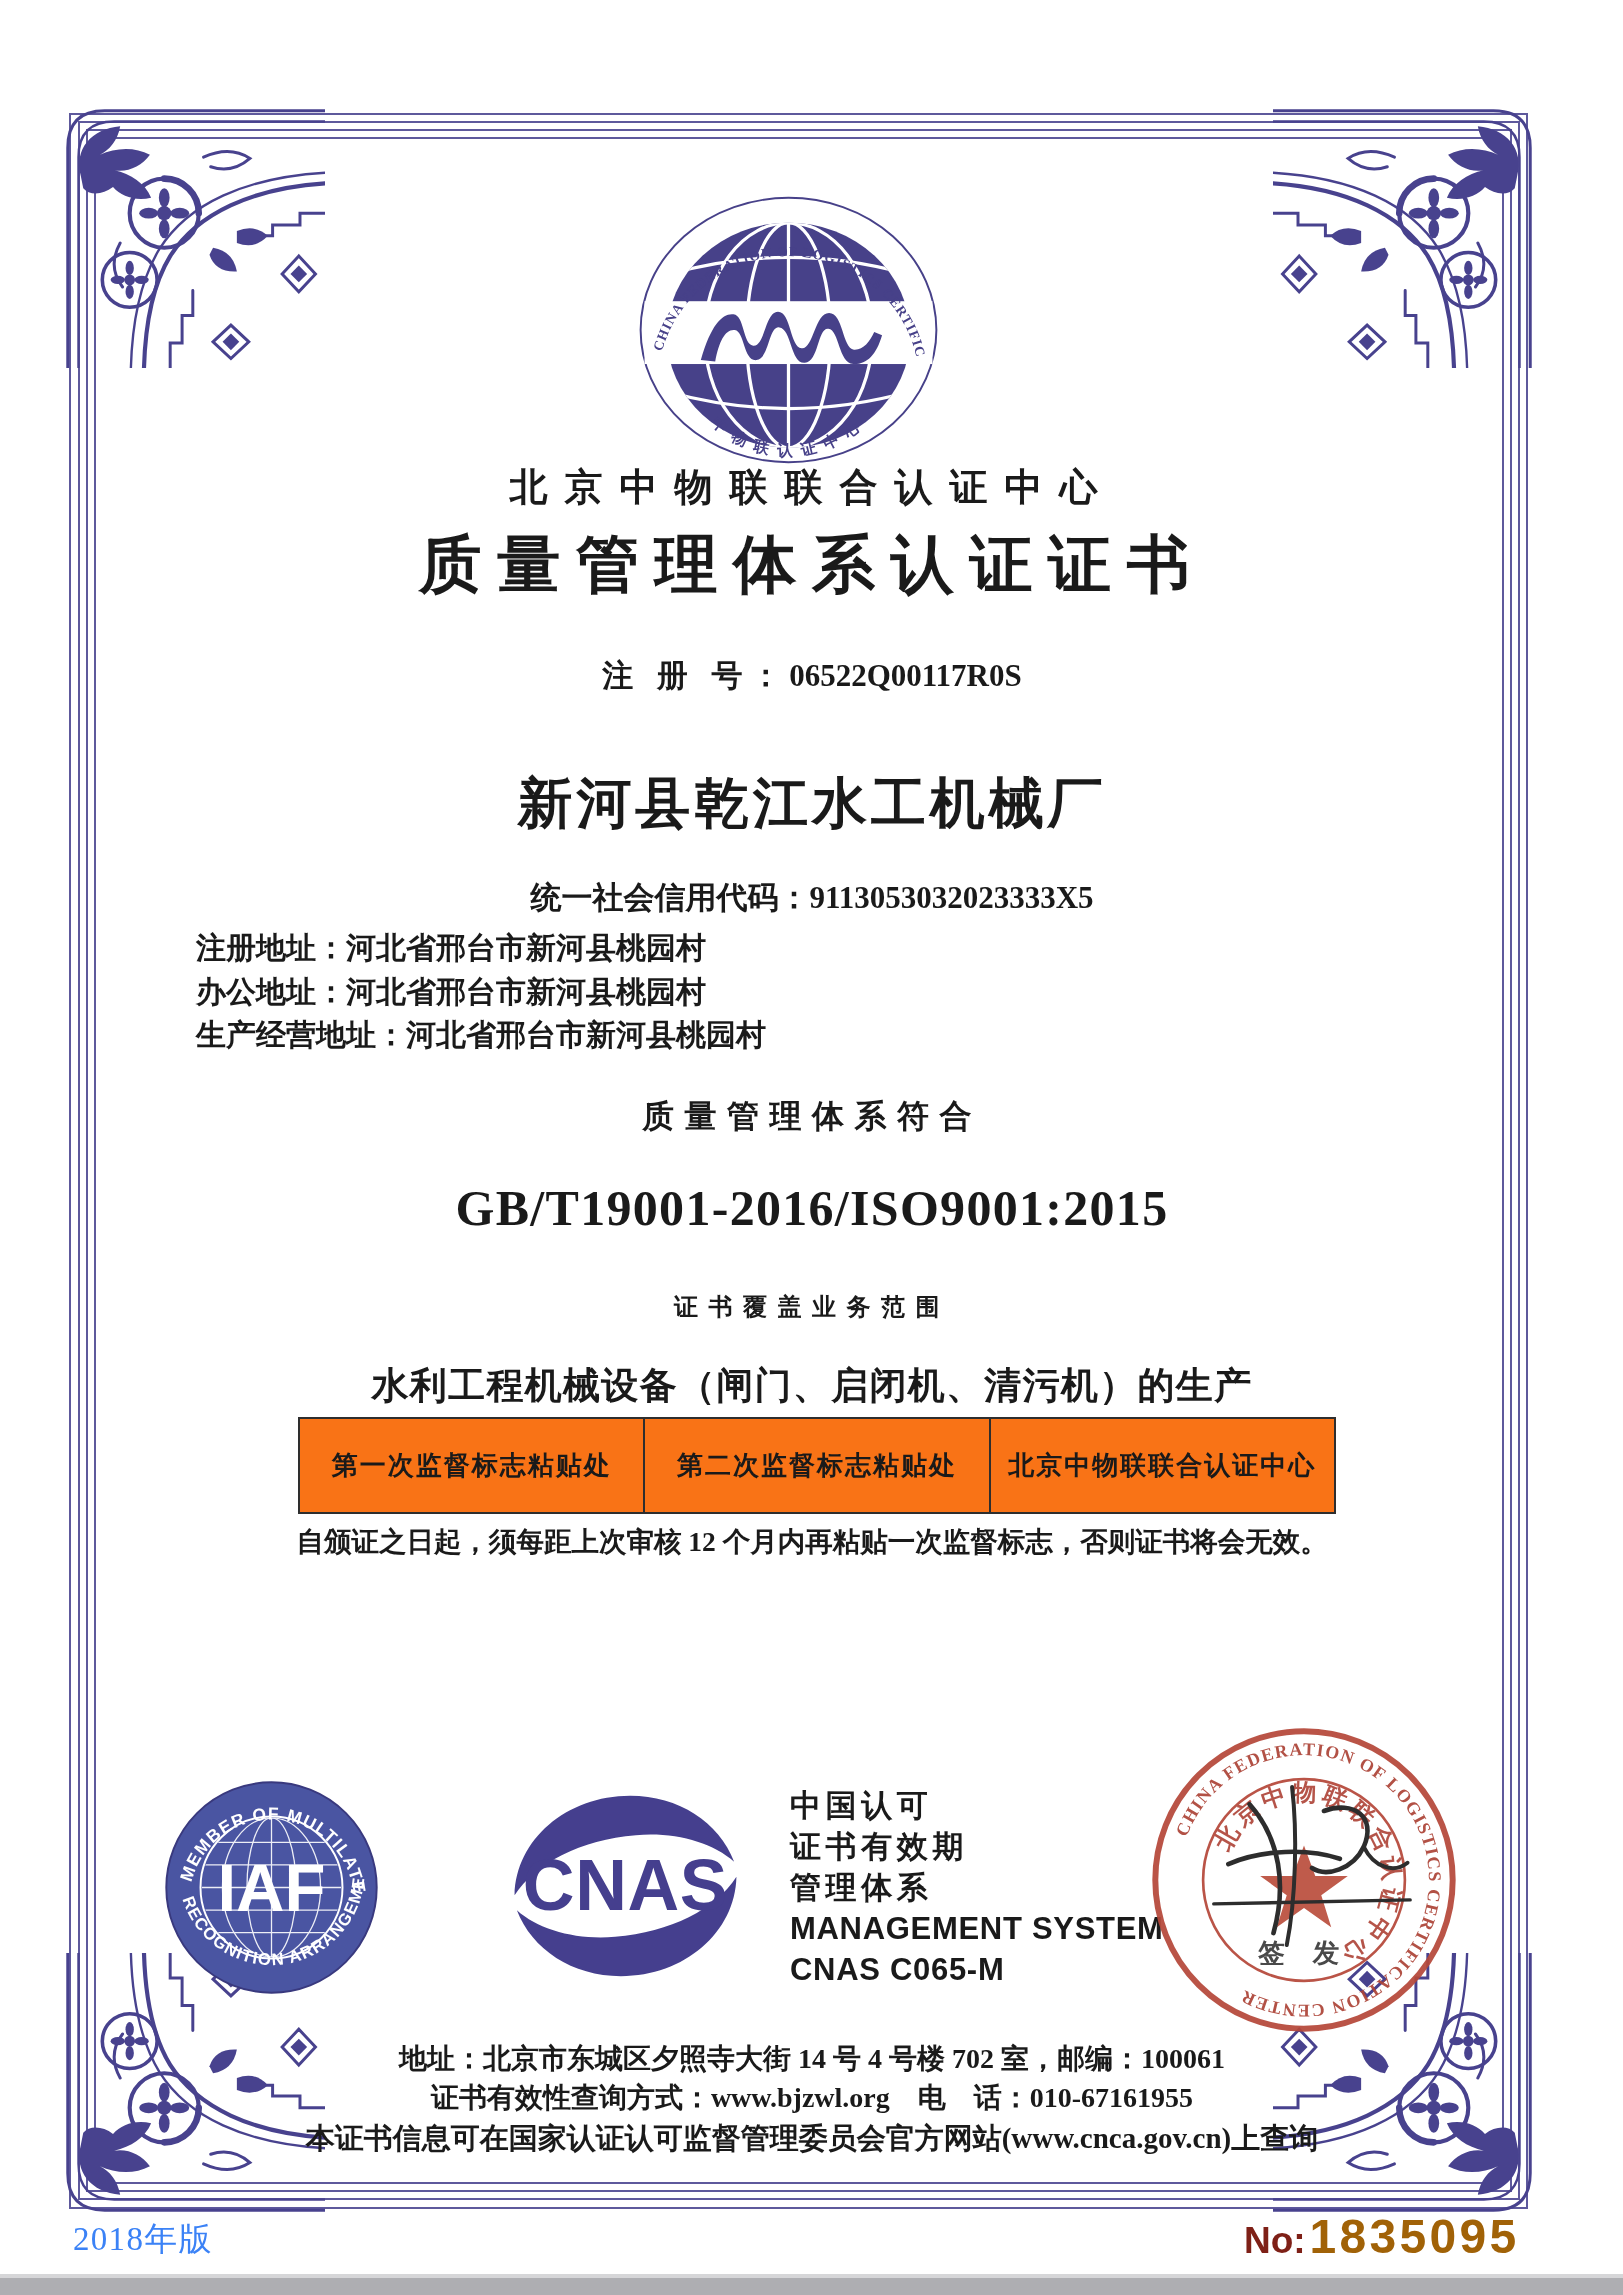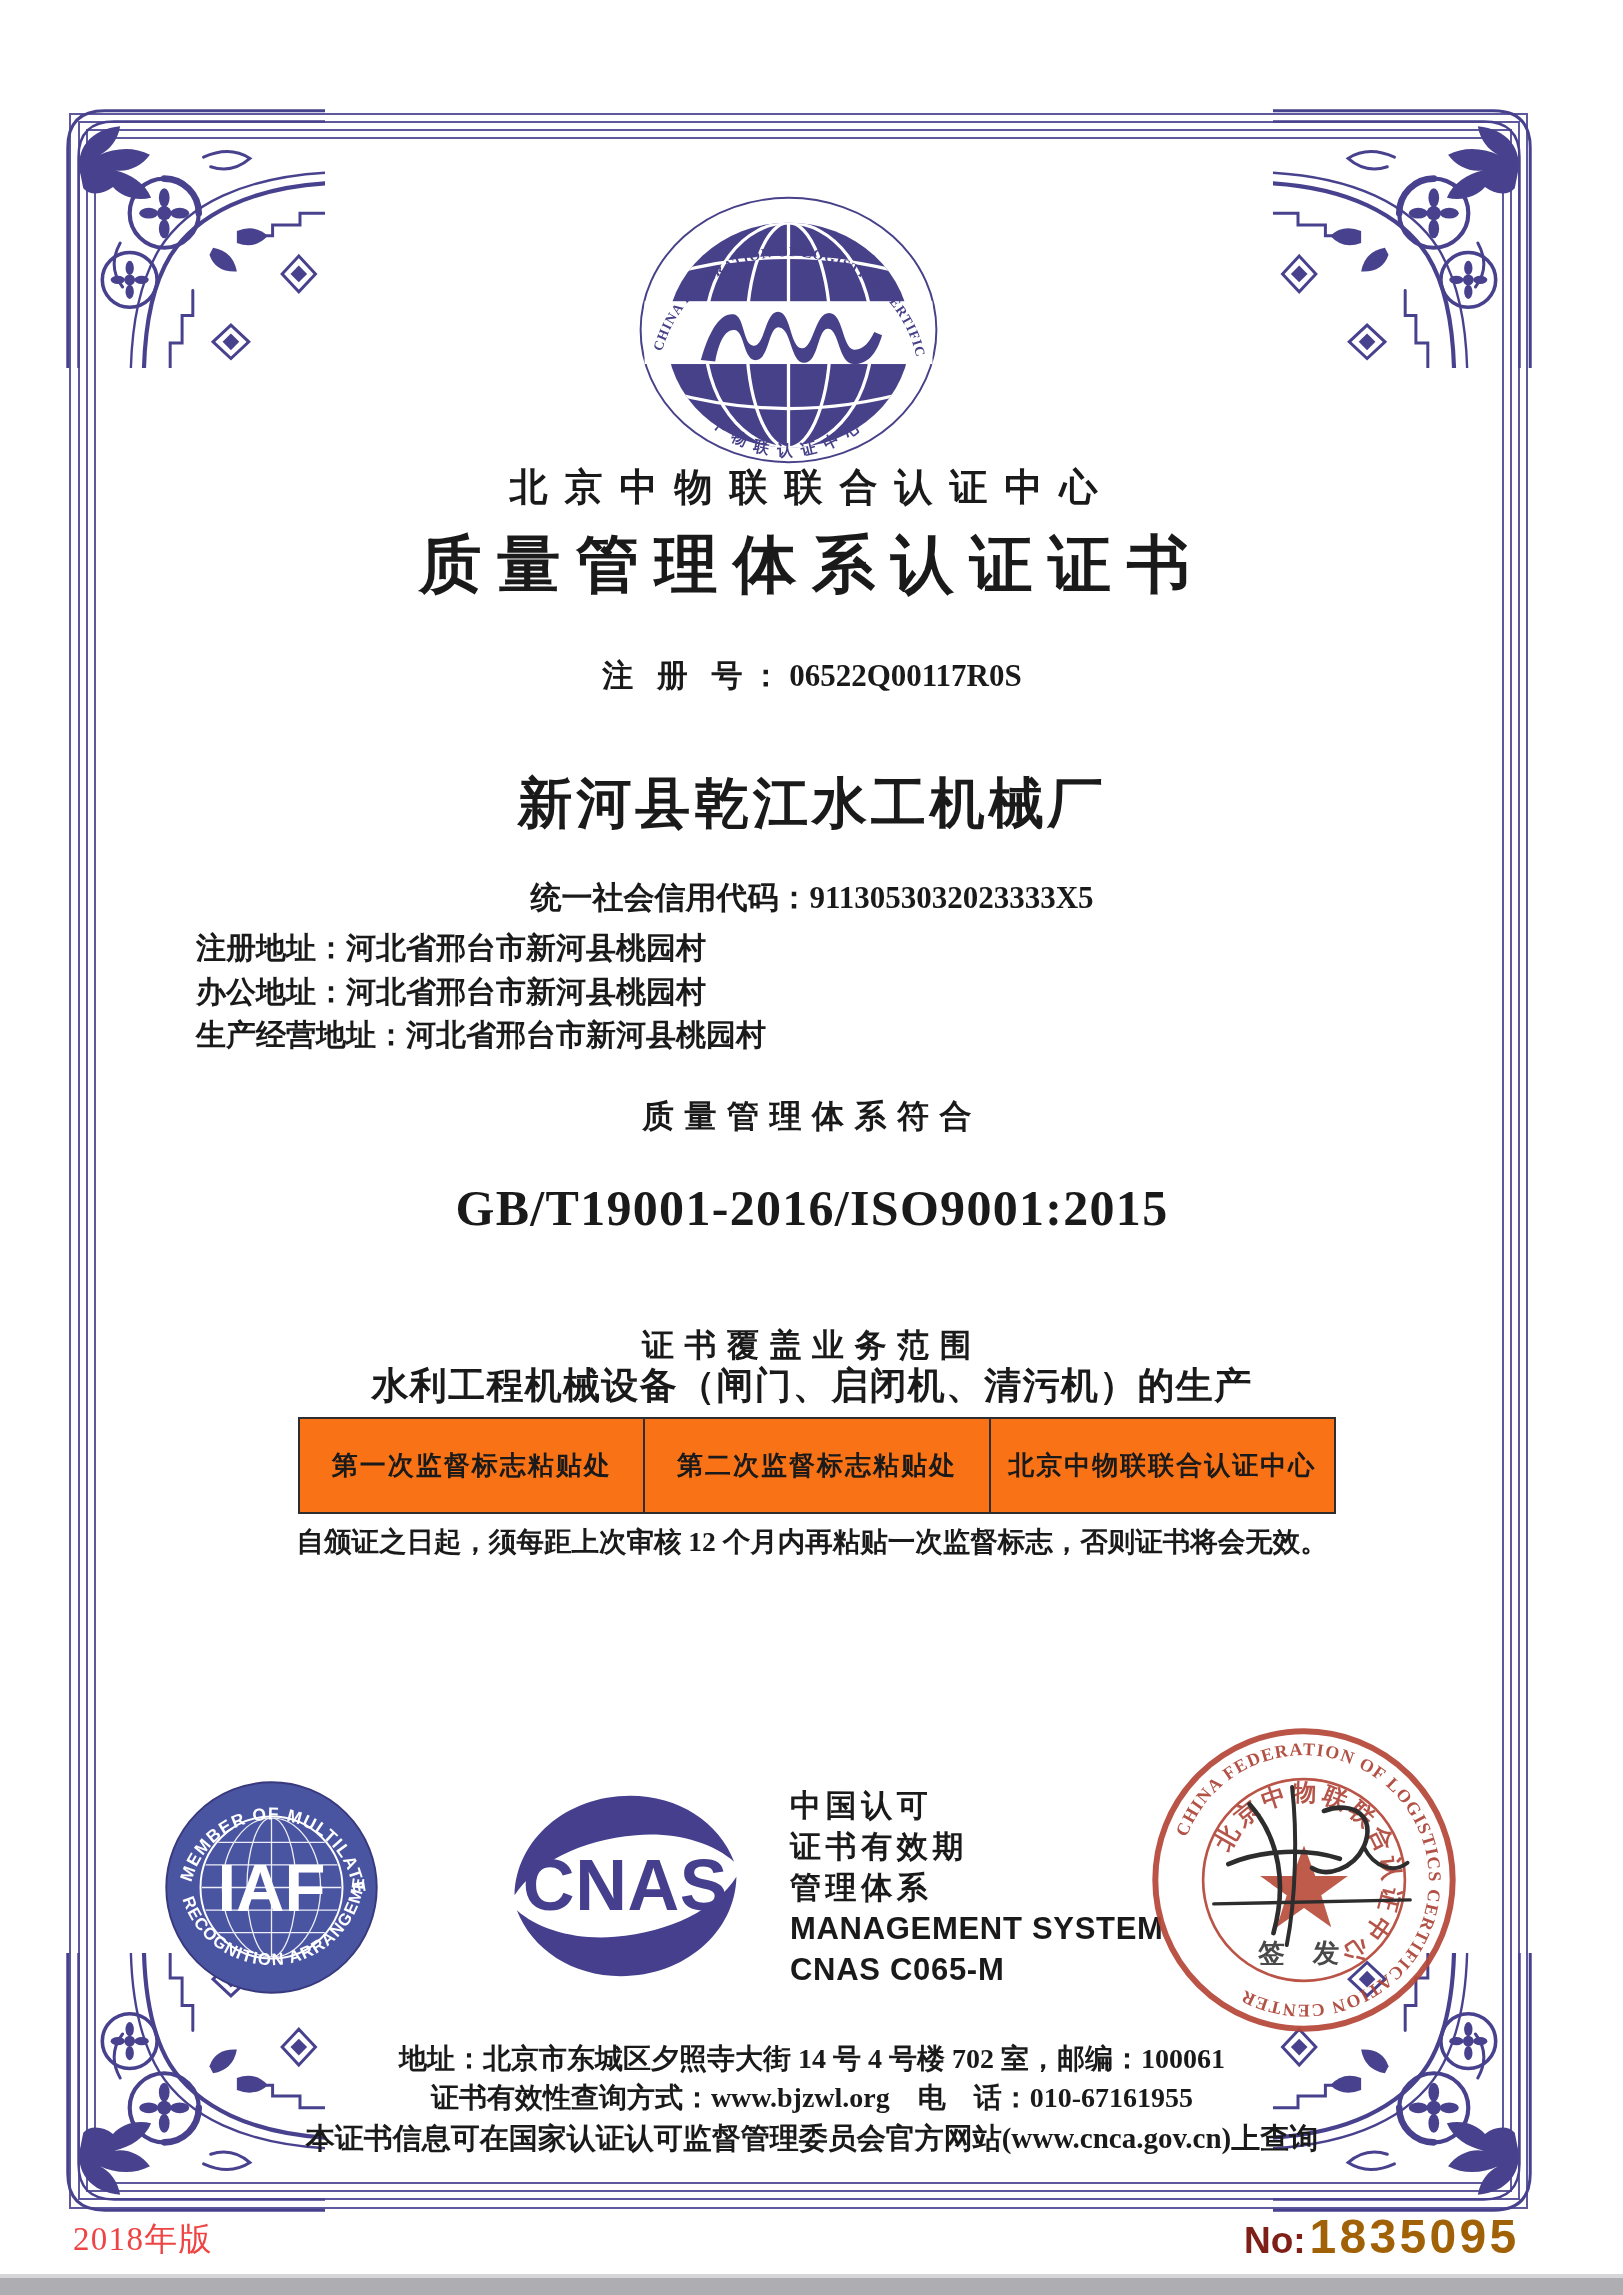--- a/index.html
+++ b/index.html
@@ -22,21 +22,21 @@
   .issuer-name{top:462px;font-size:38px;font-weight:700;letter-spacing:17px;}
   .cert-title{top:522px;font-size:63px;font-weight:900;letter-spacing:15.7px;}
   .reg-line{top:655px;font-size:31px;font-weight:700;}
   .reg-line .lbl{letter-spacing:7.9px;}
   .company{top:767px;font-size:55px;font-weight:900;letter-spacing:3.9px;}
   .credit{top:877px;font-size:31px;font-weight:700;}
   .addr{position:absolute;left:196px;font-size:30px;font-weight:700;white-space:nowrap;}
   .addr1{top:928px;} .addr2{top:972px;} .addr3{top:1015px;}
   .conform{top:1095px;font-size:32px;font-weight:700;letter-spacing:10.5px;}
   .standard{top:1179px;font-size:50px;font-weight:900;letter-spacing:1.3px;}
-  .scope-head{top:1291px;font-size:32px;font-weight:700;letter-spacing:10.5px;margin-top:33px;}
+  .scope-head{top:1291px;font-size:24px;font-weight:700;letter-spacing:10.5px;}
   .scope{top:1361px;font-size:37px;font-weight:700;letter-spacing:1.3px;}
   
   .sup-table{position:absolute;left:298px;top:1417px;width:1038px;height:97px;
              display:flex;border:2.6px solid #2e2e2e;box-sizing:border-box;background:#f97316;}
   .sup-cell{flex:1;display:flex;align-items:center;justify-content:center;
             font-size:26px;font-weight:700;letter-spacing:2px;border-left:2px solid #2e2e2e;}
   .sup-cell:first-child{border-left:none;}
   .note{top:1524px;font-size:27.5px;font-weight:700;}
   .dates-row{position:absolute;left:191px;right:189px;top:1565px;display:flex;
              justify-content:space-between;font-size:29px;font-weight:700;white-space:nowrap;}
@@ -47,21 +47,21 @@
   .iaf-logo{left:165px;top:1781px;width:213px;height:213px;}
   .cnas-logo{left:496px;top:1782px;width:259px;height:208px;}
   .acc-text{position:absolute;left:790px;top:1785px;line-height:41px;white-space:nowrap;}
   .acc-cn{font-size:31px;font-weight:700;letter-spacing:4.6px;}
   .acc-en{font-size:31px;font-weight:700;font-family:"Liberation Sans","DejaVu Sans",sans-serif;letter-spacing:0.7px;}
   .stamp{left:1150px;top:1726px;width:308px;height:308px;opacity:.93;}
   
   .foot1{top:2040px;font-size:28px;font-weight:700;}
   .foot2{top:2079px;font-size:28px;font-weight:700;}
   .foot3{top:2119px;font-size:29px;font-weight:700;}
-  .edition{position:absolute;left:73px;top:2217px;font-size:33px;color:#ef4444;letter-spacing:1.3px;}
+  .edition{position:absolute;left:73px;top:2217px;font-size:33px;color:#3b82f6;letter-spacing:1.3px;}
   .serial{position:absolute;left:1244px;top:2209px;display:flex;align-items:baseline;}
   .serial .no-lbl{font-size:37px;font-weight:700;color:#7e2017;font-family:"Liberation Sans","DejaVu Sans",sans-serif;}
   .serial .no-val{font-size:48px;font-weight:900;color:#a16207;letter-spacing:3.3px;
                   font-family:"Liberation Sans","DejaVu Sans",sans-serif;margin-left:3.9px;}
   .scan-strip{position:absolute;left:0;right:0;bottom:0;height:17px;background:#aeaeb2;}
   .scan-strip2{position:absolute;left:0;right:0;bottom:17px;height:3.9px;background:#d6d6d8;}
 </style>
 </head>
 <body>
 

